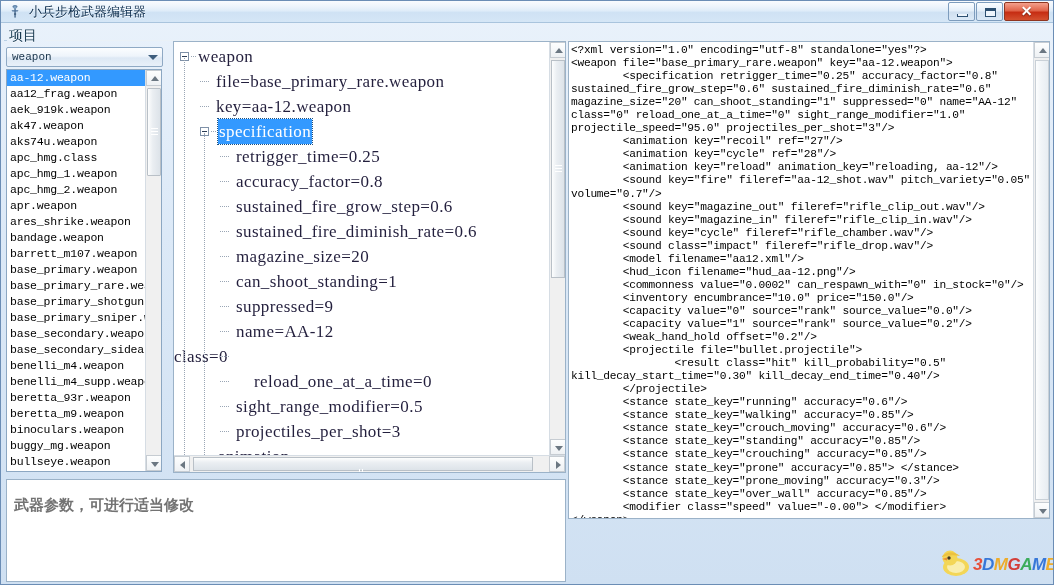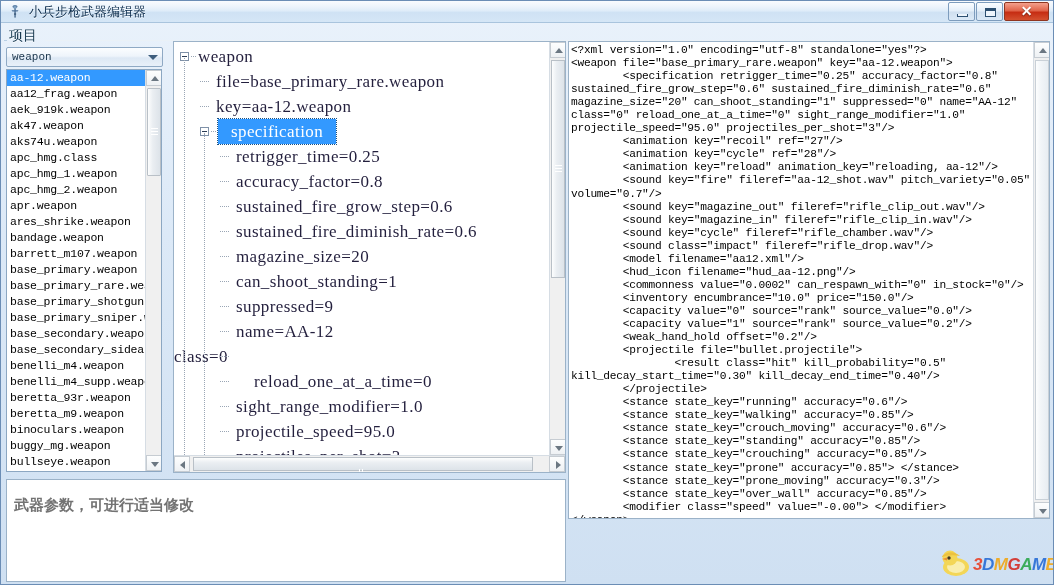--- a/index.html
+++ b/index.html
@@ -214,21 +214,21 @@
     font-family: "Liberation Serif", serif;
     font-size: 17px;
     color: #231f3d;
     letter-spacing: 0.4px;
   }
   .tree-row .tlabel { display: inline-block; vertical-align: top; }
   .tree-row.sel .tlabel {
     background: #3399ff;
     color: #ffffff;
     outline: 1px dotted #1a4f80;
-    padding: 0 13px;
+    padding: 0 1px;
   }
   .expander {
     position: absolute; top: 8px;
     width: 9px; height: 9px;
     border: 1px solid #7f91a8;
     background: #fff;
   }
   .expander::before {
     content: ""; position: absolute;
     left: 1px; top: 3px; width: 5px; height: 1px;
@@ -467,22 +467,21 @@
         <div class="tree-row"><div class="dotline-h" style="left: 46px; width: 9px;"></div><span class="tlabel" style="margin-left: 62px;">retrigger_time=0.25</span></div>
         <div class="tree-row"><div class="dotline-h" style="left: 46px; width: 9px;"></div><span class="tlabel" style="margin-left: 62px;">accuracy_factor=0.8</span></div>
         <div class="tree-row"><div class="dotline-h" style="left: 46px; width: 9px;"></div><span class="tlabel" style="margin-left: 62px;">sustained_fire_grow_step=0.6</span></div>
         <div class="tree-row"><div class="dotline-h" style="left: 46px; width: 9px;"></div><span class="tlabel" style="margin-left: 62px;">sustained_fire_diminish_rate=0.6</span></div>
         <div class="tree-row"><div class="dotline-h" style="left: 46px; width: 9px;"></div><span class="tlabel" style="margin-left: 62px;">magazine_size=20</span></div>
         <div class="tree-row"><div class="dotline-h" style="left: 46px; width: 9px;"></div><span class="tlabel" style="margin-left: 62px;">can_shoot_standing=1</span></div>
         <div class="tree-row"><div class="dotline-h" style="left: 46px; width: 9px;"></div><span class="tlabel" style="margin-left: 62px;">suppressed=9</span></div>
         <div class="tree-row"><div class="dotline-h" style="left: 46px; width: 9px;"></div><span class="tlabel" style="margin-left: 62px;">name=AA-12</span></div>
         <div class="tree-row"><div class="dotline-h" style="left: 46px; width: 9px;"></div><span class="tlabel" style="">class=0</span></div>
         <div class="tree-row"><div class="dotline-h" style="left: 46px; width: 9px;"></div><span class="tlabel" style="margin-left: 80px;">reload_one_at_a_time=0</span></div>
-        <div class="tree-row"><div class="dotline-h" style="left: 46px; width: 9px;"></div><span class="tlabel" style="margin-left: 62px;">sight_range_modifier=1.0</span></div>
-        <div class="tree-row"><div class="dotline-h" style="left: 46px; width: 9px;"></div><span class="tlabel" style="margin-left: 62px;">projectile_speed=95.0</span></div>
+        <div class="tree-row"><div class="dotline-h" style="left: 46px; width: 9px;"></div><span class="tlabel" style="margin-left: 62px;">sight_range_modifier=0.5</span></div>
         <div class="tree-row"><div class="dotline-h" style="left: 46px; width: 9px;"></div><span class="tlabel" style="margin-left: 62px;">projectiles_per_shot=3</span></div>
         <div class="tree-row"><span class="tlabel" style="margin-left: 44px;">animation</span></div>
         <div class="dotline-v" style="left: 10px; top: 14px; height: 499px;"></div>
         <div class="dotline-v" style="left: 30px; top: 89px; height: 324px;"></div>
       </div>
 
     <div id="tree-vscroll">
       <div class="sb-arrow-btn sb-arrow-up">
         <div class="sb-tri-up"></div>
       </div>

